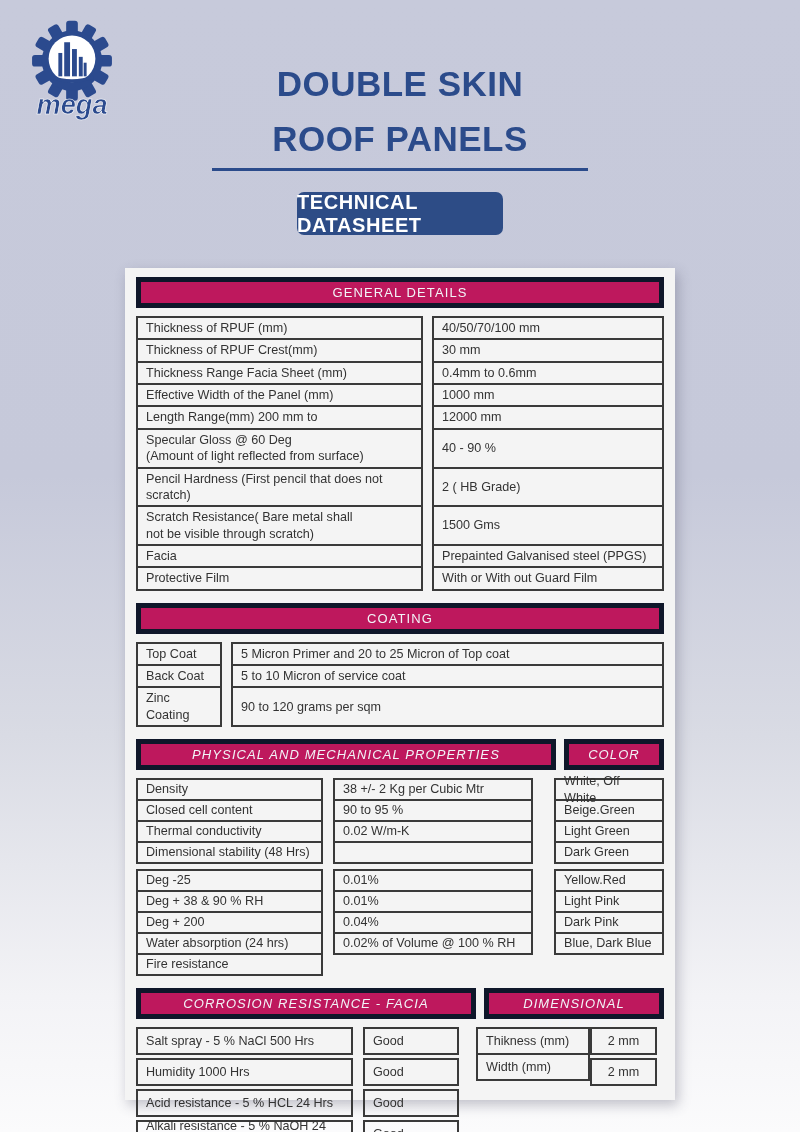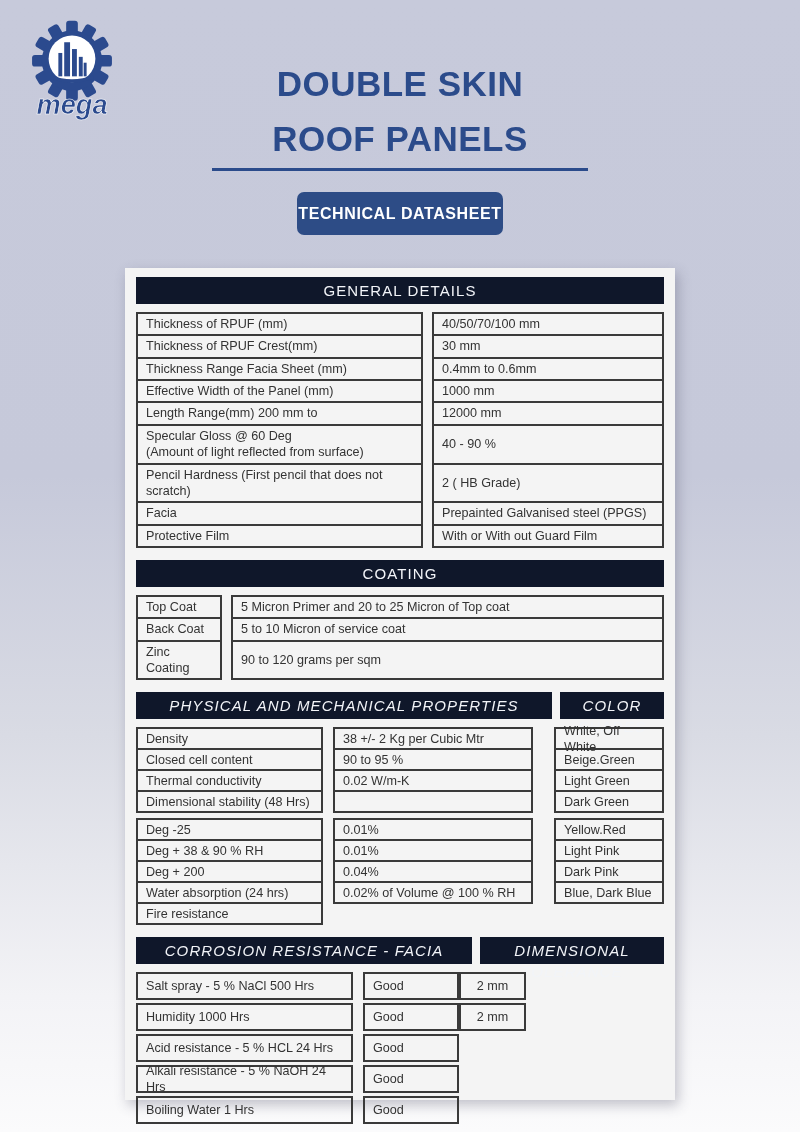--- a/index.html
+++ b/index.html
@@ -11,30 +11,30 @@
   .logo{position:absolute;left:22px;top:14px;width:100px;height:112px;}
   .title-block{
     position:absolute;top:56px;left:0;width:800px;text-align:center;
     color:#2b4b8b;font-weight:bold;font-size:35px;line-height:55px;letter-spacing:.5px;
   }
   .divider{position:absolute;top:168px;left:212px;width:376px;height:3px;background:#2b4b8b;}
   .badge{
     position:absolute;top:192px;left:297px;width:206px;height:43px;
     background:#2d4c86;border-radius:7px;color:#fff;
     display:flex;align-items:center;justify-content:center;
-    font-size:16px;font-weight:bold;letter-spacing:.6px;
+    font-size:20px;font-weight:bold;letter-spacing:.6px;
   }
   .card{
     position:absolute;left:125px;top:268px;width:550px;height:832px;
     background:#f4f4f4;box-shadow:3px 5px 12px rgba(70,70,95,.32);
     box-sizing:border-box;padding:9px 11px;
   }
   .bar{
-    background:#0f172a;border:3px solid #0f172a;color:#f2f4f8;
-    text-align:center;font-size:15px;letter-spacing:1.1px;
+    background:#be185d;border:5px solid #0f172a;color:#f2f4f8;
+    text-align:center;font-size:13px;letter-spacing:1.1px;
     height:21px;line-height:21px;box-sizing:content-box;
   }
   .sect{margin-top:12px;}
   .trow{display:flex;gap:9px;}
   .trow + .trow{margin-top:-2px;}
   .tbl{margin-top:8px;}
   .cell{
     border:2px solid #3a3a3a;padding:2px 8px;font-size:12.6px;color:#333;
     line-height:1.3;box-sizing:border-box;display:flex;flex-direction:column;
     justify-content:center;background:transparent;
@@ -167,20 +167,29 @@
       <div class="cell mh g-left">
           <div>Pencil Hardness (First pencil that does not scratch)</div>
           <div></div>
         </div>
       <div class="cell mh g-right">
           <div>2 ( HB Grade)</div>
         </div>
     </div>
     <div class="trow">
       <div class="cell mh g-left">
+          <div>Scratch Resistance( Bare metal shall</div>
+          <div>not be visible through scratch)</div>
+        </div>
+      <div class="cell mh g-right">
+          <div>1500 Gms</div>
+        </div>
+    </div>
+    <div class="trow">
+      <div class="cell mh g-left">
           <div>Facia</div>
           <div></div>
         </div>
       <div class="cell mh g-right">
           <div>Prepainted Galvanised steel (PPGS)</div>
         </div>
     </div>
     <div class="trow">
       <div class="cell mh g-left">
           <div>Protective Film</div>
@@ -278,20 +287,24 @@
         <div class="cell corr-cell">Alkali resistance - 5 % NaOH 24 Hrs</div>
         <div class="cell corr-cell">Boiling Water 1 Hrs</div>
       </div>
       <div class="corr-good">
         <div class="cell corr-cell">Good</div>
         <div class="cell corr-cell">Good</div>
         <div class="cell corr-cell">Good</div>
         <div class="cell corr-cell">Good</div>
         <div class="cell corr-cell">Good</div>
       </div>
+      <div class="tol-labels">
+        <div class="cell corr-cell">Thikness (mm)</div>
+        <div class="cell corr-cell">Width (mm)</div>
+      </div>
       <div class="tol-values">
         <div class="cell corr-cell center">2 mm</div>
         <div class="cell corr-cell center">2 mm</div>
       </div>
     </div>
   </div>
 
 </div>
 
 </body></html>

